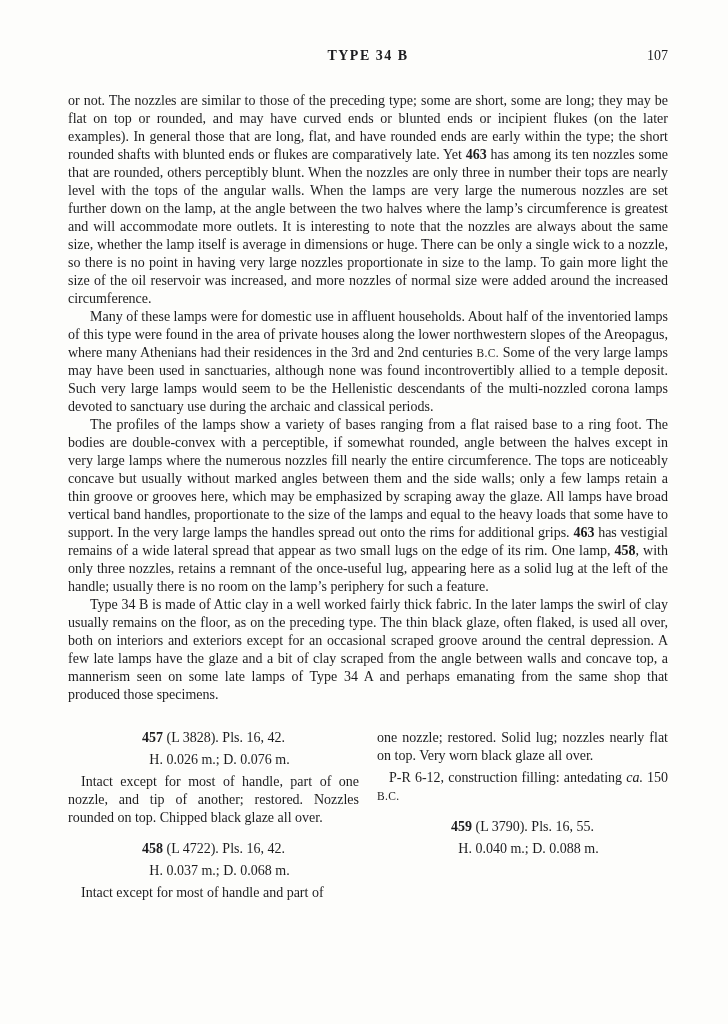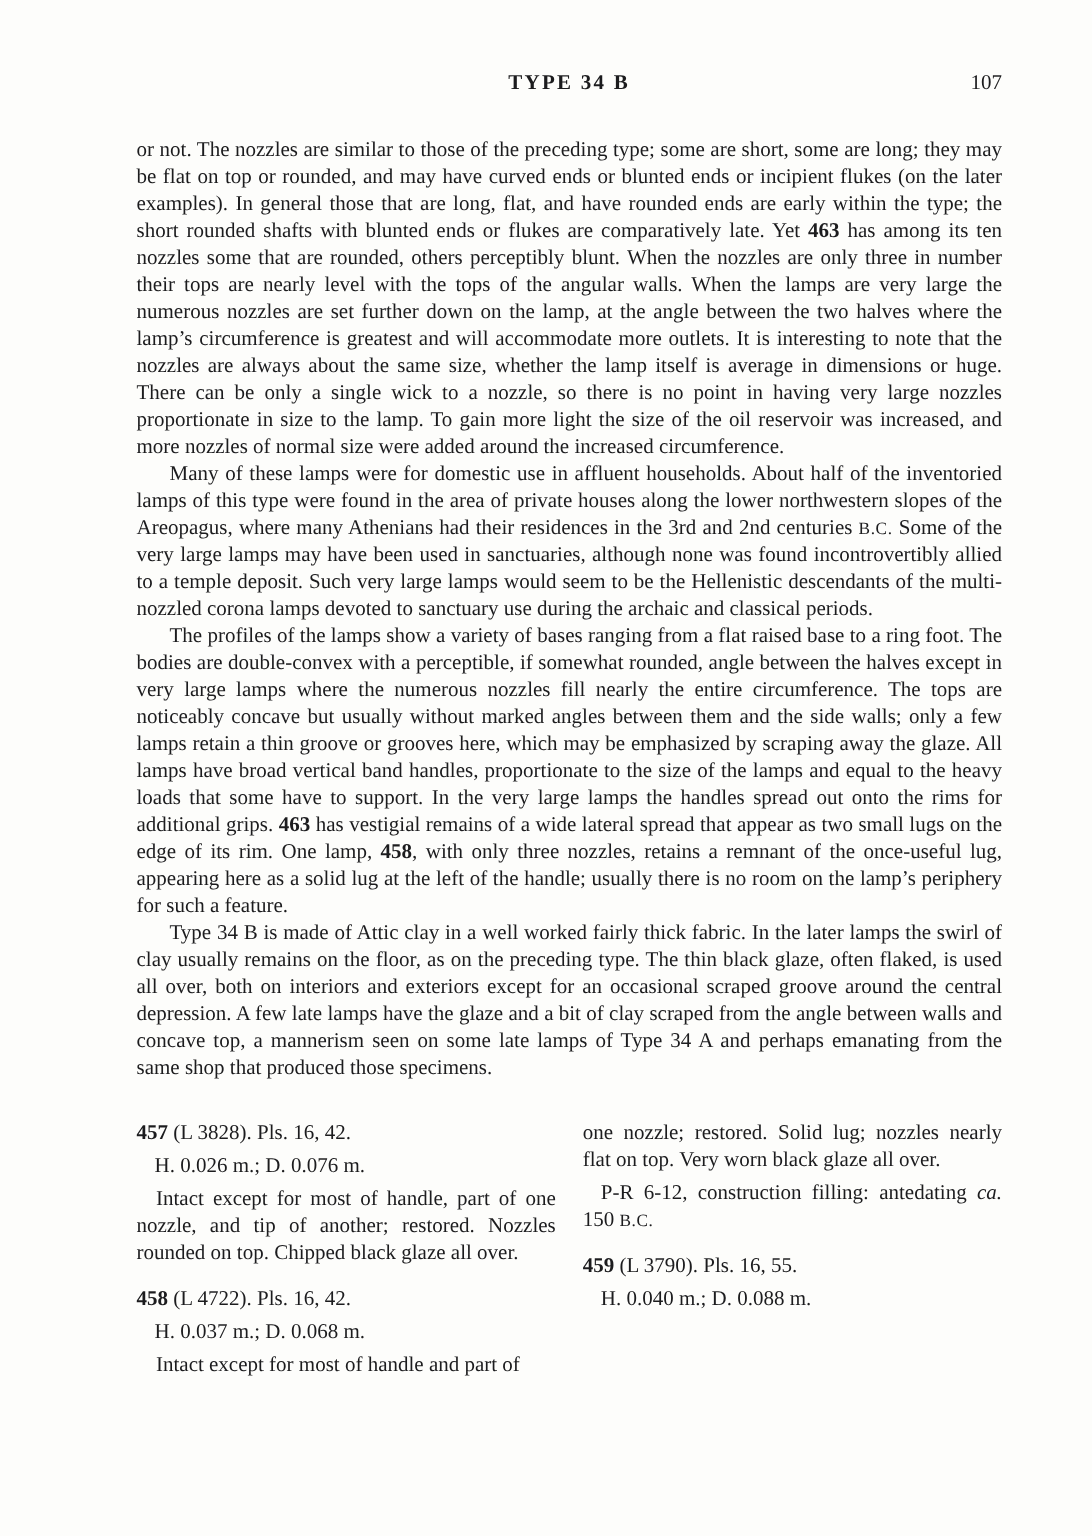--- a/index.html
+++ b/index.html
@@ -7,21 +7,21 @@
   body {
     width: 728px;
     height: 1024px;
     background: #e9e9e6;
     font-family: "Liberation Serif", "DejaVu Serif", serif;
   }
   .page {
     width: 728px;
     height: 1024px;
     background: #fdfdfb;
-    padding: 47px 60px 36px 91px;
+    padding: 47px 60px 36px 68px;
     font-size: 14px;
     line-height: 18px;
     color: #1c1c1e;
     overflow: hidden;
   }
   .header {
     position: relative;
     height: 18px;
     margin-bottom: 27px;
   }
@@ -44,23 +44,23 @@
   .catalog {
     display: flex;
     gap: 18px;
     margin-top: 25px;
   }
   .catalog .col {
     flex: 1 1 0;
     min-width: 0;
   }
   .col p { margin: 0; text-align: justify; }
-  .col p.entry-heading { margin-top: 13px; text-align: left; }
+  .col p.entry-heading { margin-top: 13px; text-align: center; }
   .col p:first-child { margin-top: 0; }
-  .col p.dimensions { margin: 4px 0 4px 0; padding-left: 12px; text-align: left; }
+  .col p.dimensions { margin: 4px 0 4px 0; padding-left: 12px; text-align: center; }
   .col p.description { text-indent: 13px; }
   .col p.provenance { text-indent: 12px; margin-top: 4px; }
   .seg-bold { font-weight: 700; }
   .seg-italic { font-style: italic; }
   .smallcaps { font-size: 0.82em; letter-spacing: 0.4px; }
 </style>
 </head>
 <body>
 
 <div class="page">

